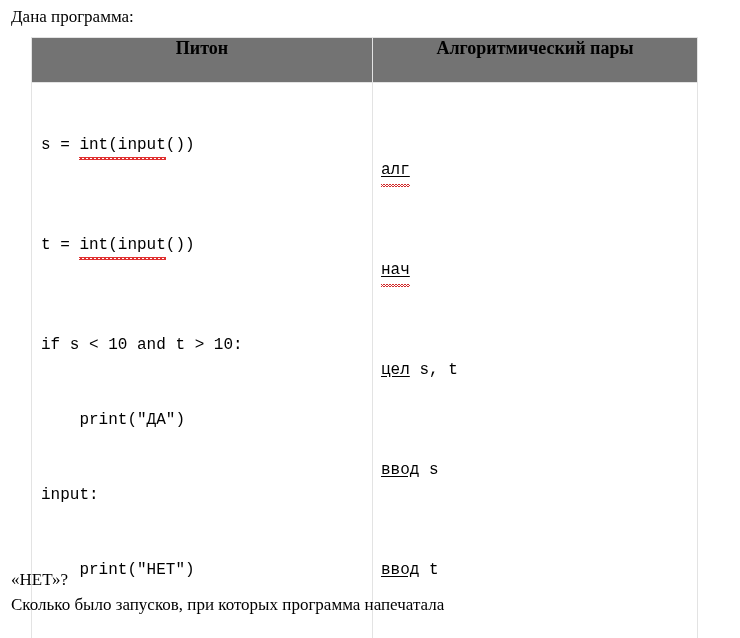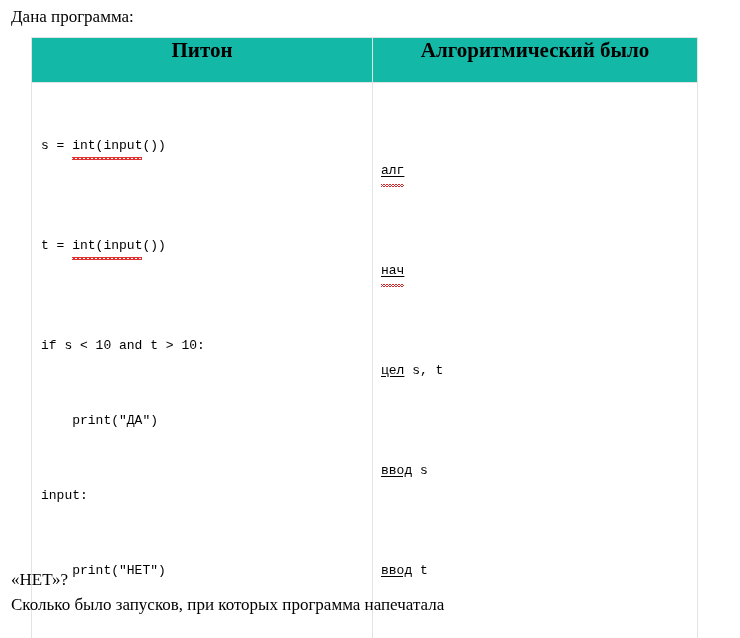--- a/index.html
+++ b/index.html
@@ -45,40 +45,40 @@
   }
   .code-table td {
     border: 1px solid #e3e3e3;
     vertical-align: top;
     padding: 0;
   }
   .code-table .col-left  { width: 341px; }
   .code-table .col-right { width: 325px; }
 
   .th-cell {
-    background: #14b8a6;
+    background: #737373;
     height: 44px;
     text-align: center;
     vertical-align: middle;
-    font-size: 21px;
+    font-size: 18px;
     font-weight: bold;
     font-family: "Liberation Serif", "DejaVu Serif", serif;
   }
   .th-cell .th-text { display: block; }
 
   .code-cell {
     height: 290px;
     padding: 9px 0 0 0;
     background: #ffffff;
   }
 
   
   .code {
     font-family: "Liberation Mono", "DejaVu Sans Mono", monospace;
-    font-size: 13px;
+    font-size: 16px;
     line-height: 25px;
     white-space: pre;
   }
   .code-py { padding-left: 9px; }
   .code-alg { padding-left: 8px; }
 
   .code-line { height: 25px; white-space: pre; }
 
   
   .kw {
@@ -145,21 +145,21 @@
     <colgroup>
       <col class="col-left">
       <col class="col-right">
     </colgroup>
     <tbody>
       <tr>
         <td class="th-cell">
           <span class="th-text">Питон</span>
         </td>
         <td class="th-cell">
-          <span class="th-text">Алгоритмический было</span>
+          <span class="th-text">Алгоритмический пары</span>
         </td>
       </tr>
       <tr>
 
         <td class="code-cell">
           <div class="code code-py">
             <div class="code-line"><span>s = </span><span class="sp">int(input</span><span>())</span></div>
 
             <div class="code-line"><span>t = </span><span class="sp">int(input</span><span>())</span></div>
 

